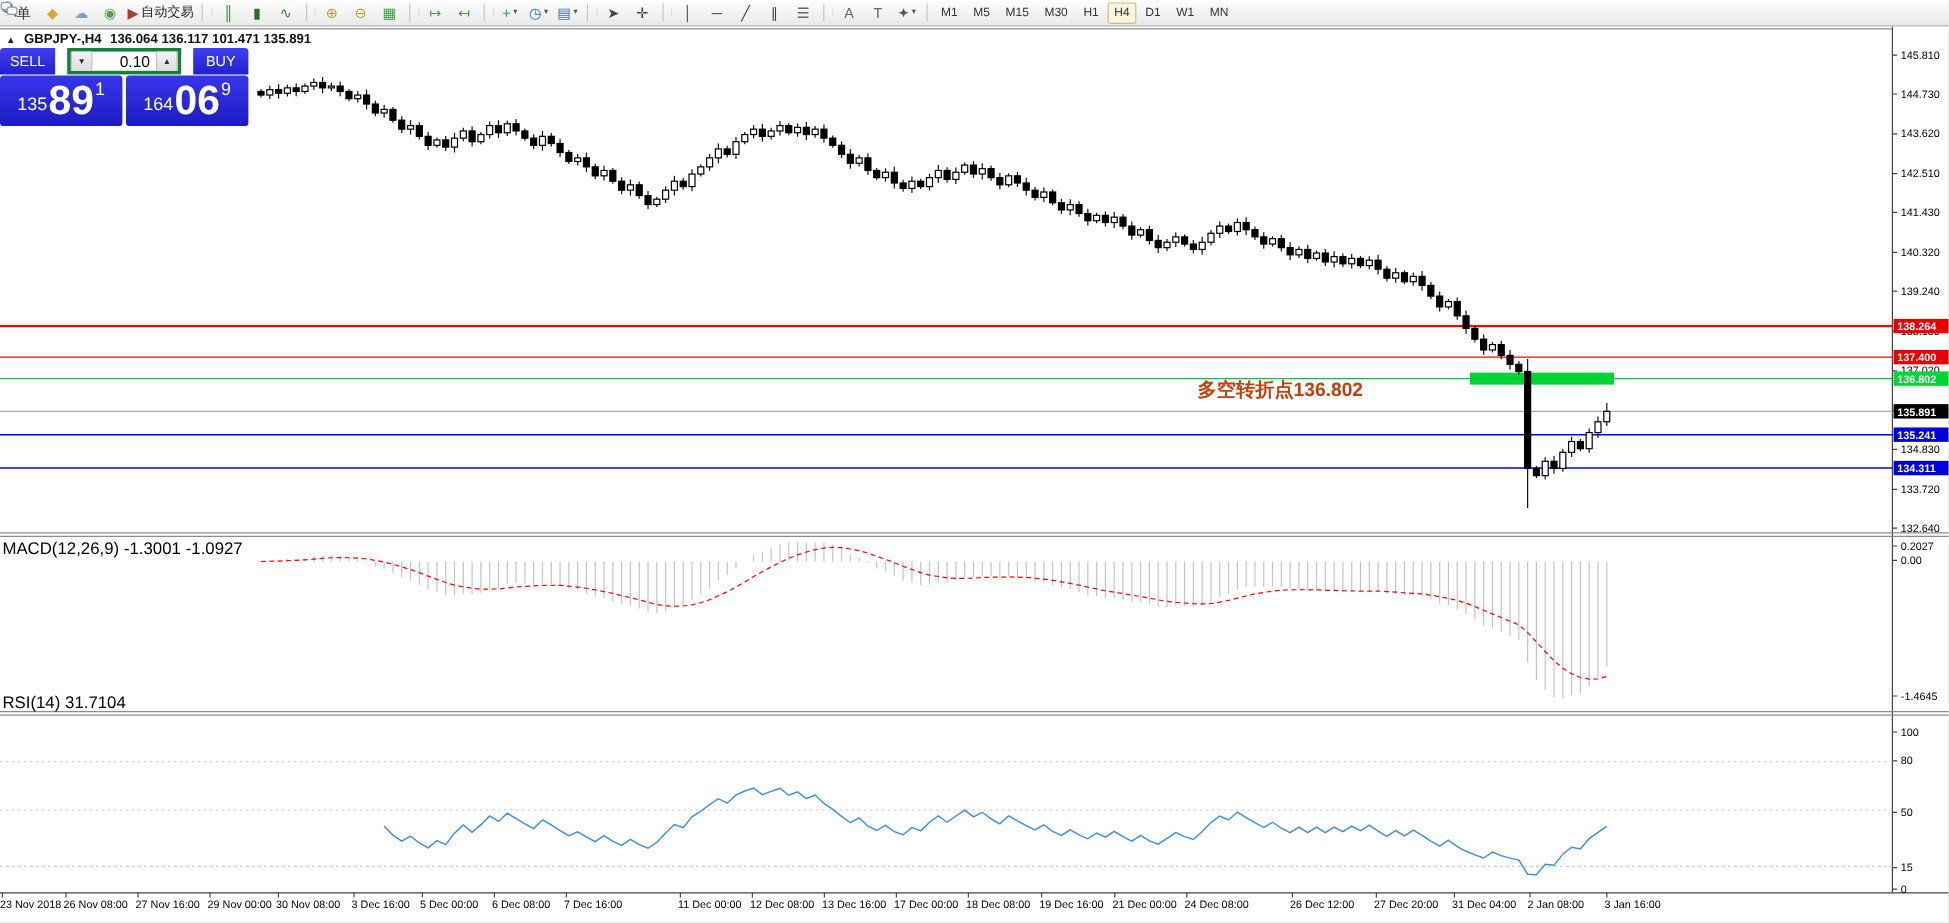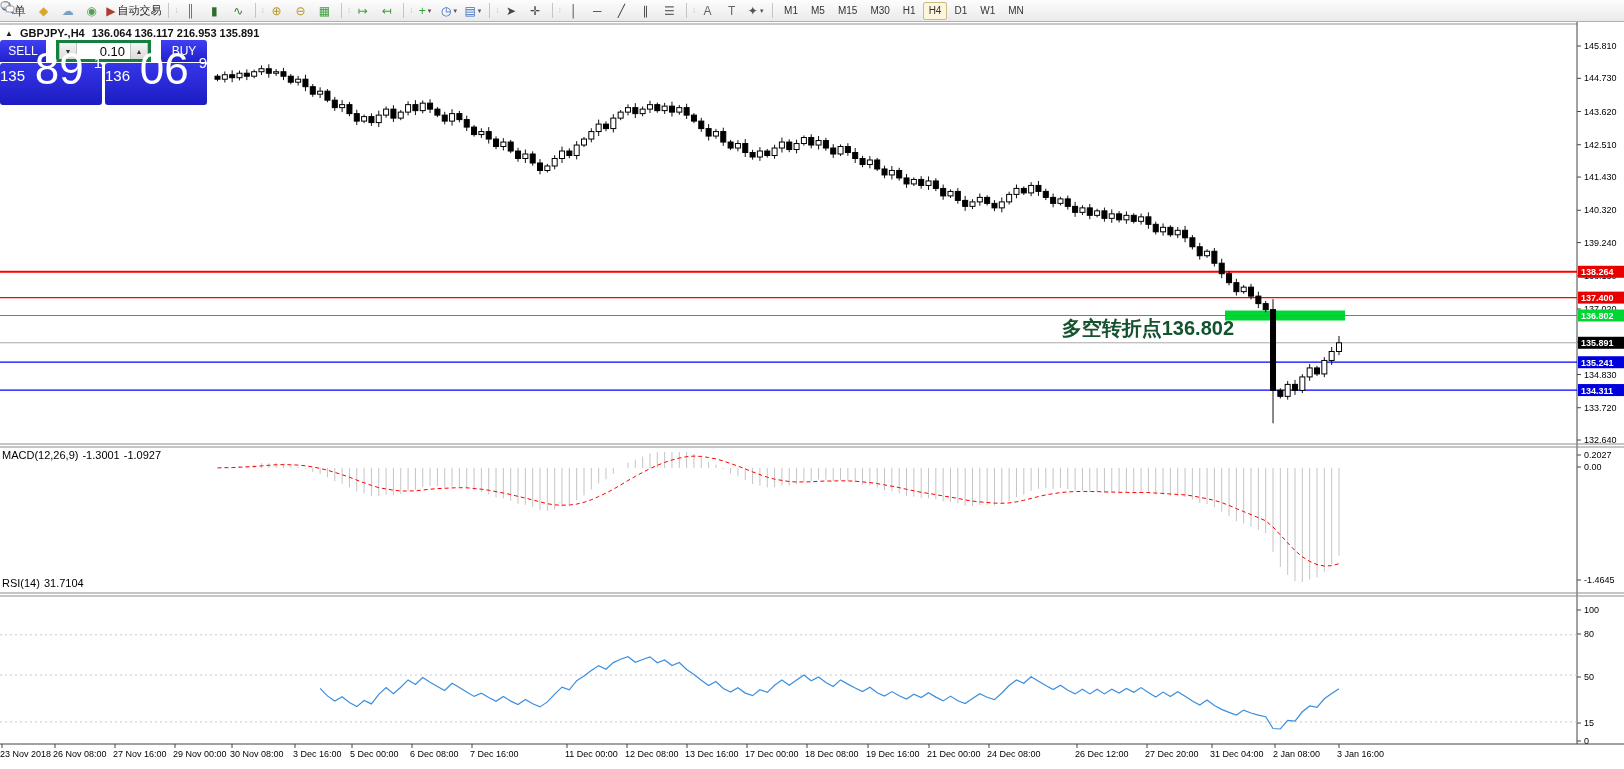--- a/index.html
+++ b/index.html
@@ -28,28 +28,28 @@
   .tp-row1{display:flex;height:22px;gap:10px}
   .sell-btn,.buy-btn{width:46px;background:linear-gradient(#4040f2,#2020cd);color:#fff;
     font-size:12px;display:flex;align-items:center;justify-content:center}
   .sell-btn{border-radius:3px 0 0 0}.buy-btn{border-radius:0 3px 0 0}
   .vol-box{flex:1;background:#fff;border:3px solid #15803d;box-sizing:border-box;display:flex;align-items:stretch}
   .vol-btn{width:16px;background:linear-gradient(#f4f4f4,#dcdcdc);color:#333;font-size:7px;
     display:flex;align-items:center;justify-content:center;border-left:1px solid #c0c0c0;border-right:1px solid #c0c0c0}
   .vol-value{flex:1;font-size:13px;color:#000;display:flex;align-items:center;justify-content:flex-end;padding-right:5px}
   .tp-row2{display:flex;gap:3px;height:42px;margin-top:1px}
   .quote{flex:1;background:linear-gradient(#3636ea,#1c1cc2);color:#fff;border-radius:3px;
-    display:flex;align-items:flex-end;justify-content:space-between;padding-bottom:18px}
+    display:flex;align-items:flex-end;justify-content:center;padding-bottom:6px}
   .q-small{font-size:15px;margin:0 1px 3px 0}
-  .q-big{font-size:44px;font-weight:400;line-height:.85}
+  .q-big{font-size:34px;font-weight:700;line-height:.85}
   .q-sup{font-size:15px;margin:0 0 16px 1px}
-  .pane-label{position:absolute;z-index:4;font-size:11px;color:#000;white-space:nowrap}
+  .pane-label{position:absolute;z-index:4;font-size:14px;color:#000;white-space:nowrap}
   .pane-label span{margin-right:4px}
-  .annotation{position:absolute;left:998px;top:315px;width:236px;z-index:4;text-align:right;
-    font-size:20px;font-weight:700;color:#14532d;white-space:nowrap;letter-spacing:0}
+  .annotation{position:absolute;left:998px;top:315px;width:236px;z-index:4;
+    font-size:16px;font-weight:700;color:#c2410c;white-space:nowrap;letter-spacing:0}
 </style>
 </head>
 <body>
 
 <div class="app">
   <div class="toolbar" id="toolbar">
       <div class="tb-grip">⁞</div>
       <div class="tb-btn">
         <span style="color: rgb(51, 51, 51);">单</span>
       </div>
@@ -752,41 +752,41 @@
       <text x="1210" y="757" font-size="9" font-family="&quot;Liberation Sans&quot;,sans-serif" fill="#000">31 Dec 04:00</text>
       <line x1="1275" y1="744" x2="1275" y2="748" stroke="#444" stroke-width="1"></line>
       <text x="1273" y="757" font-size="9" font-family="&quot;Liberation Sans&quot;,sans-serif" fill="#000">2 Jan 08:00</text>
       <line x1="1339" y1="744" x2="1339" y2="748" stroke="#444" stroke-width="1"></line>
       <text x="1337" y="757" font-size="9" font-family="&quot;Liberation Sans&quot;,sans-serif" fill="#000">3 Jan 16:00</text>
     </svg>
 
   <div class="chart-title">
     <span class="marker">▲</span>
     <span>GBPJPY-,H4</span>
-    <span>136.064 136.117 216.953 135.891</span>
+    <span>136.064 136.117 101.471 135.891</span>
   </div>
 
   <div class="trade-panel">
     <div class="tp-row1">
       <div class="sell-btn">SELL</div>
       <div class="vol-box">
         <div class="vol-btn">▼</div>
         <div class="vol-value">0.10</div>
         <div class="vol-btn">▲</div>
       </div>
       <div class="buy-btn">BUY</div>
     </div>
     <div class="tp-row2">
       <div class="quote">
         <span class="q-small">135</span>
         <span class="q-big">89</span>
         <span class="q-sup">1</span>
       </div>
       <div class="quote">
-        <span class="q-small">136</span>
+        <span class="q-small">164</span>
         <span class="q-big">06</span>
         <span class="q-sup">9</span>
       </div>
     </div>
   </div>
 
   <div class="pane-label" style="left:2px;top:449px">
     <span>MACD(12,26,9)</span><span>-1.3001</span><span>-1.0927</span>
   </div>
   <div class="pane-label" style="left:2px;top:577px">

